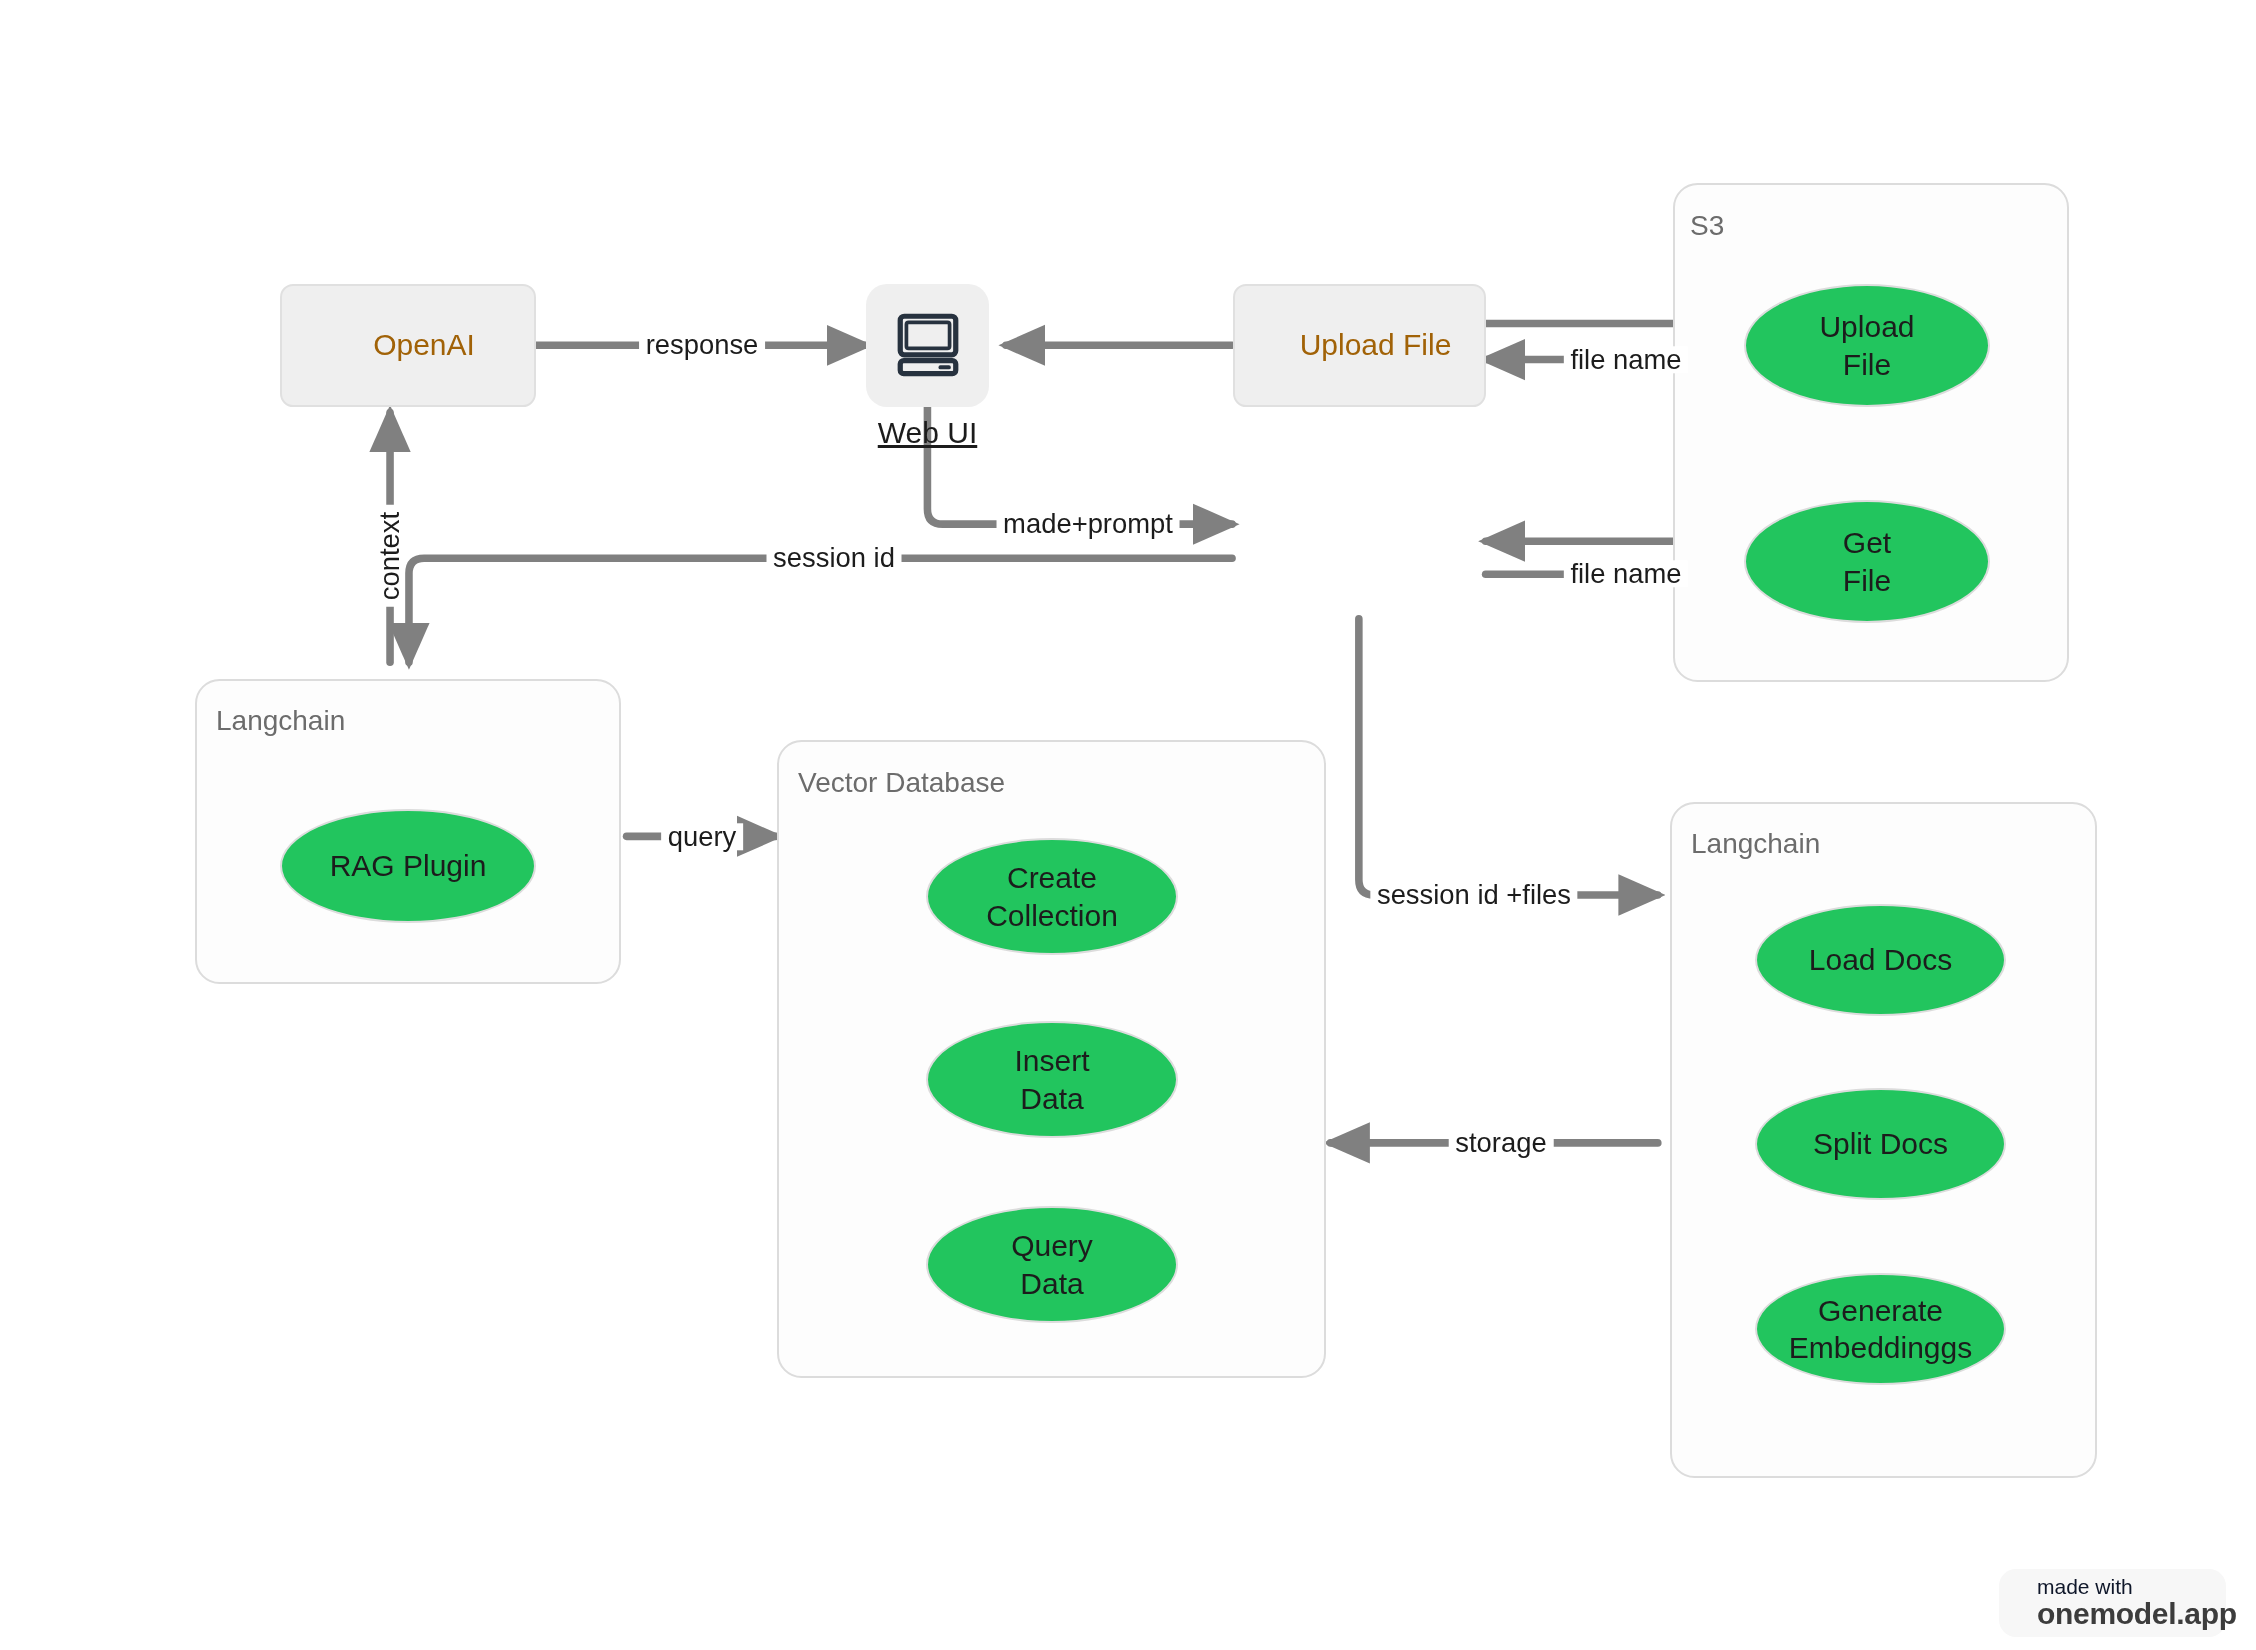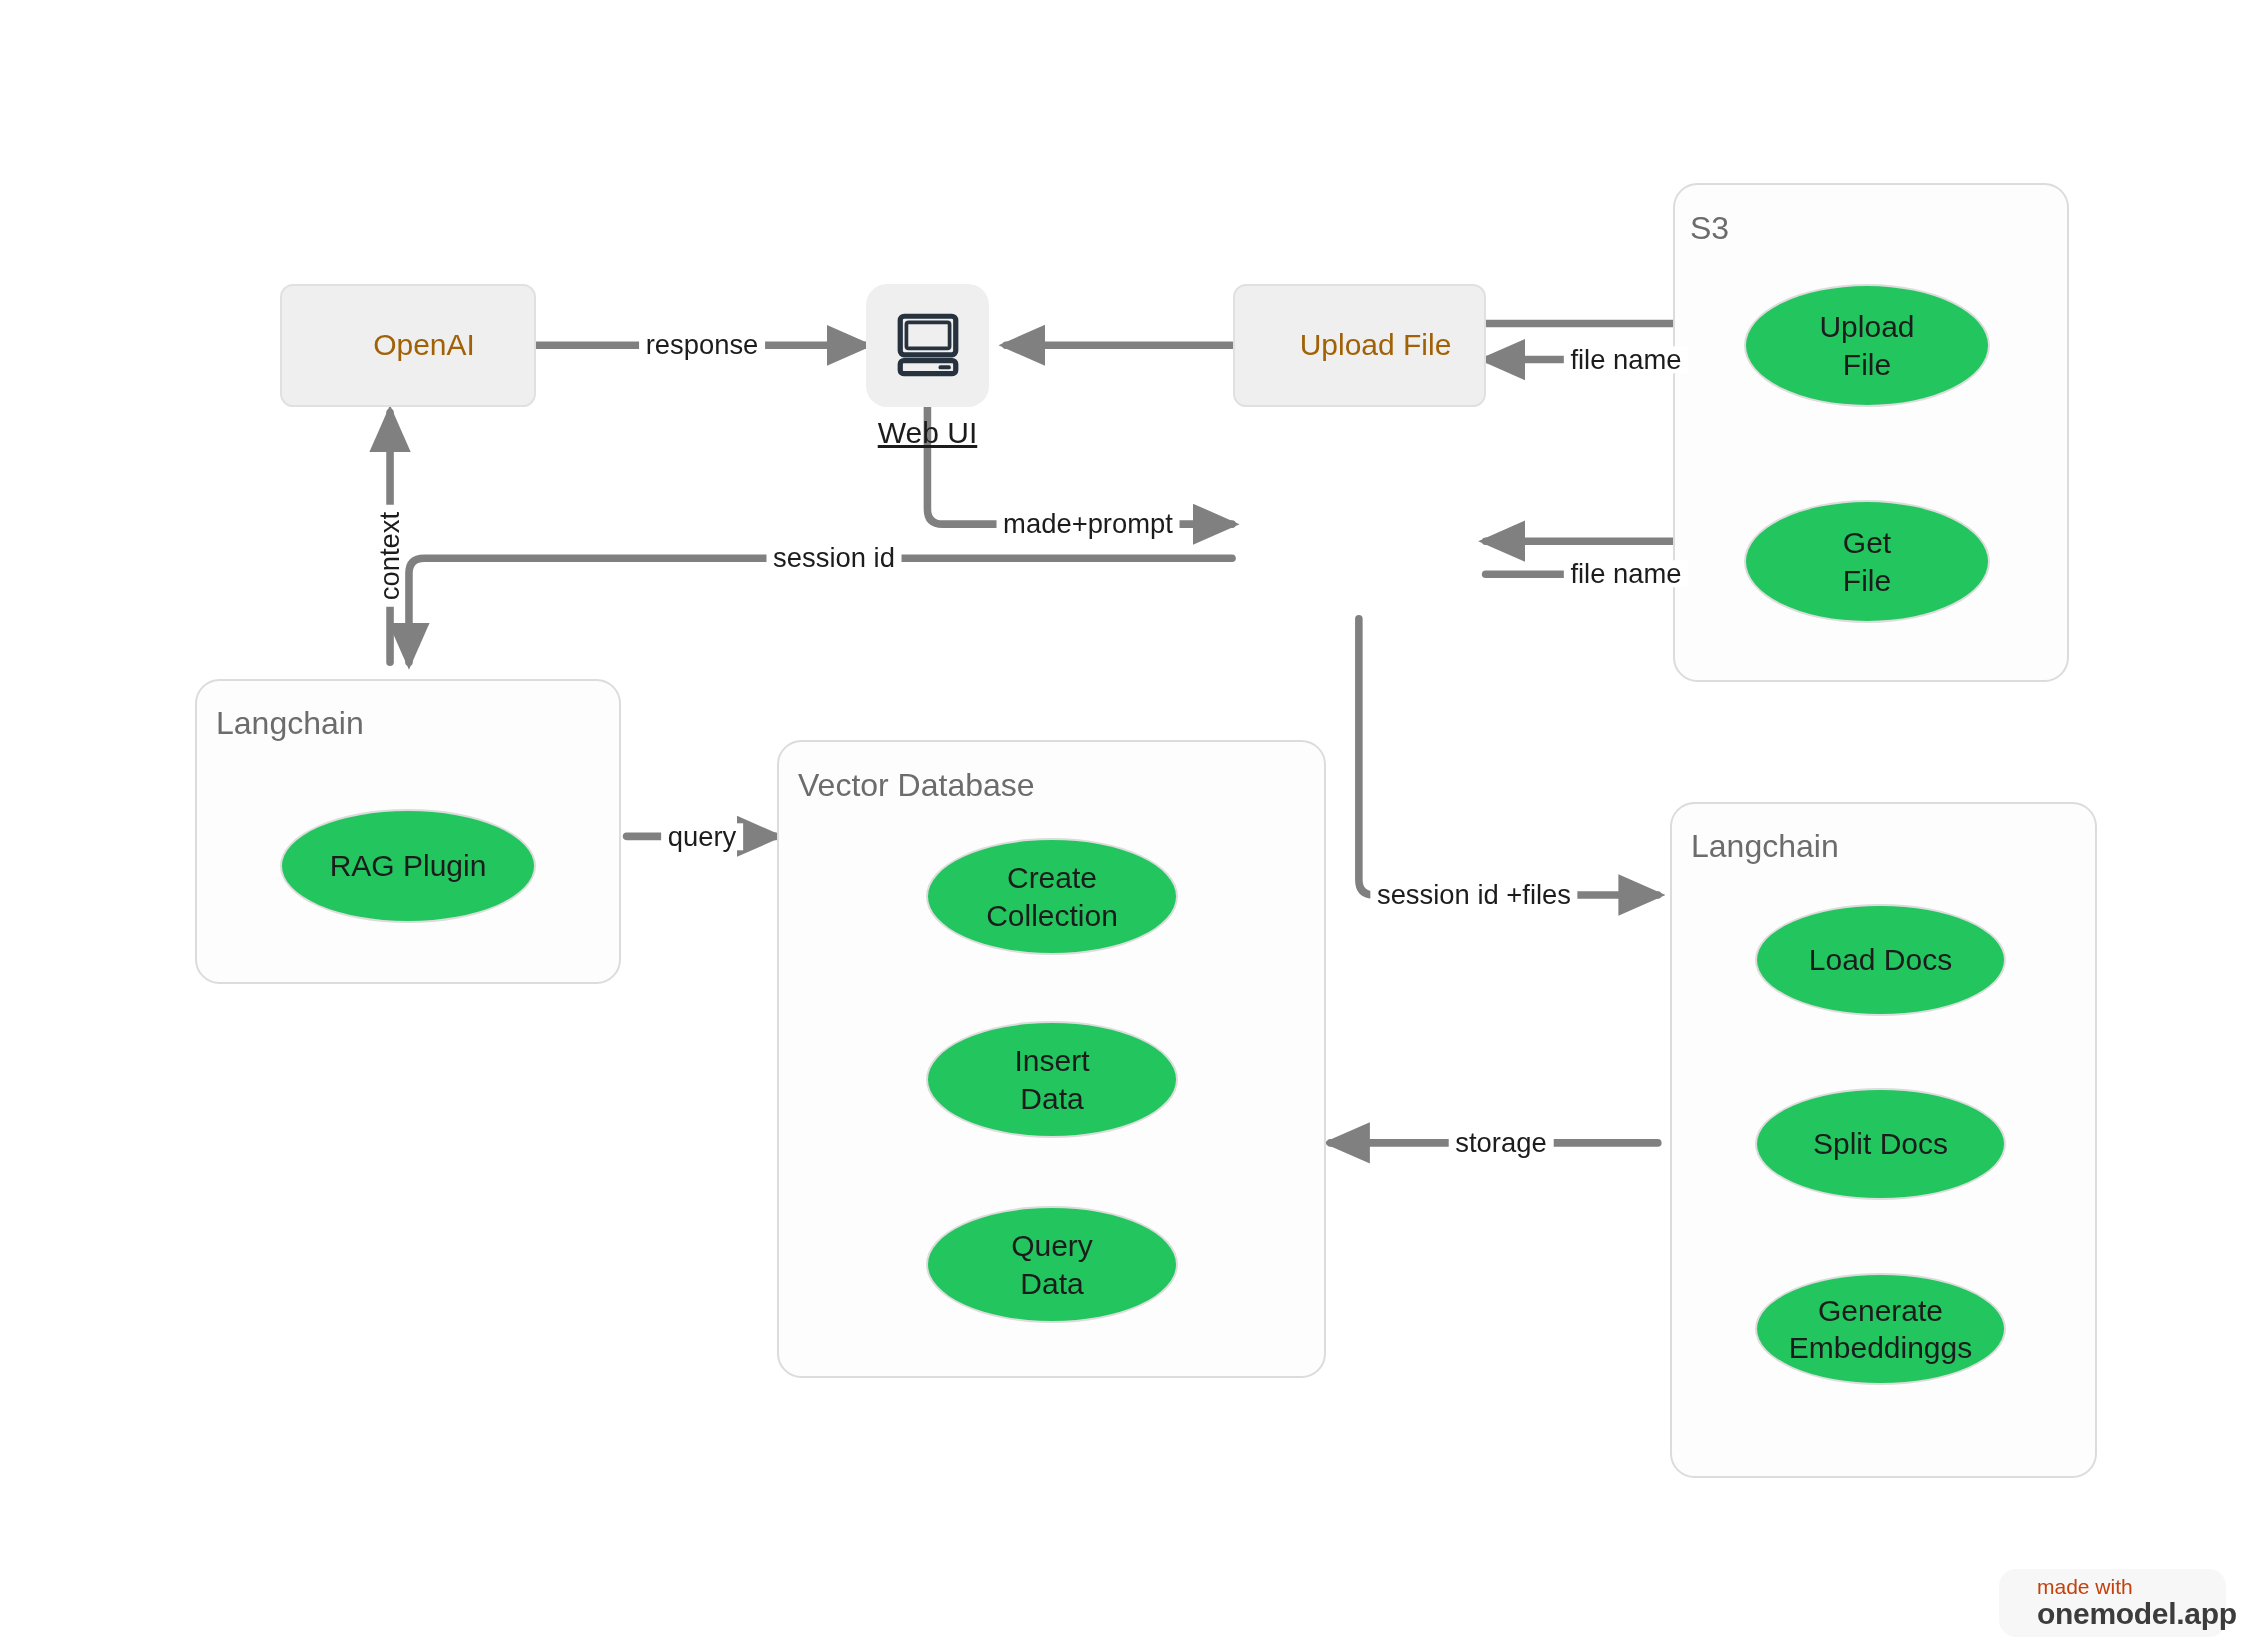--- a/index.html
+++ b/index.html
@@ -31,21 +31,21 @@
   
   .group {
     position: absolute;
     background: #fdfdfd;
     border: 2.8px solid #dcdcdc;
     border-radius: 24.6px;
     box-sizing: border-box;
   }
   .group-label {
     position: absolute;
-    font-size: 32px;
+    font-size: 28px;
     color: #6c6c6c;
     white-space: nowrap;
   }
 
   
   .node-rect {
     position: absolute;
     background: #efefef;
     border: 2.8px solid #e0e0e0;
     border-radius: 13.2px;
@@ -117,21 +117,21 @@
     display: flex;
     align-items: center;
     gap: 17px;
     padding: 13.2px 24.6px 13.2px 21px;
     box-sizing: border-box;
   }
   .wm-logo { display: block; }
   .wm-text { display: flex; flex-direction: column; line-height: 1.05; }
   .wm-made {
     font-size: 21px;
-    color: #c2410c;
+    color: #0f172a;
   }
   .wm-brand {
     font-size: 30px;
     font-weight: bold;
     color: #3c3c3c;
     letter-spacing: -0.3px;
   }
 </style>
 </head>
 <body>

